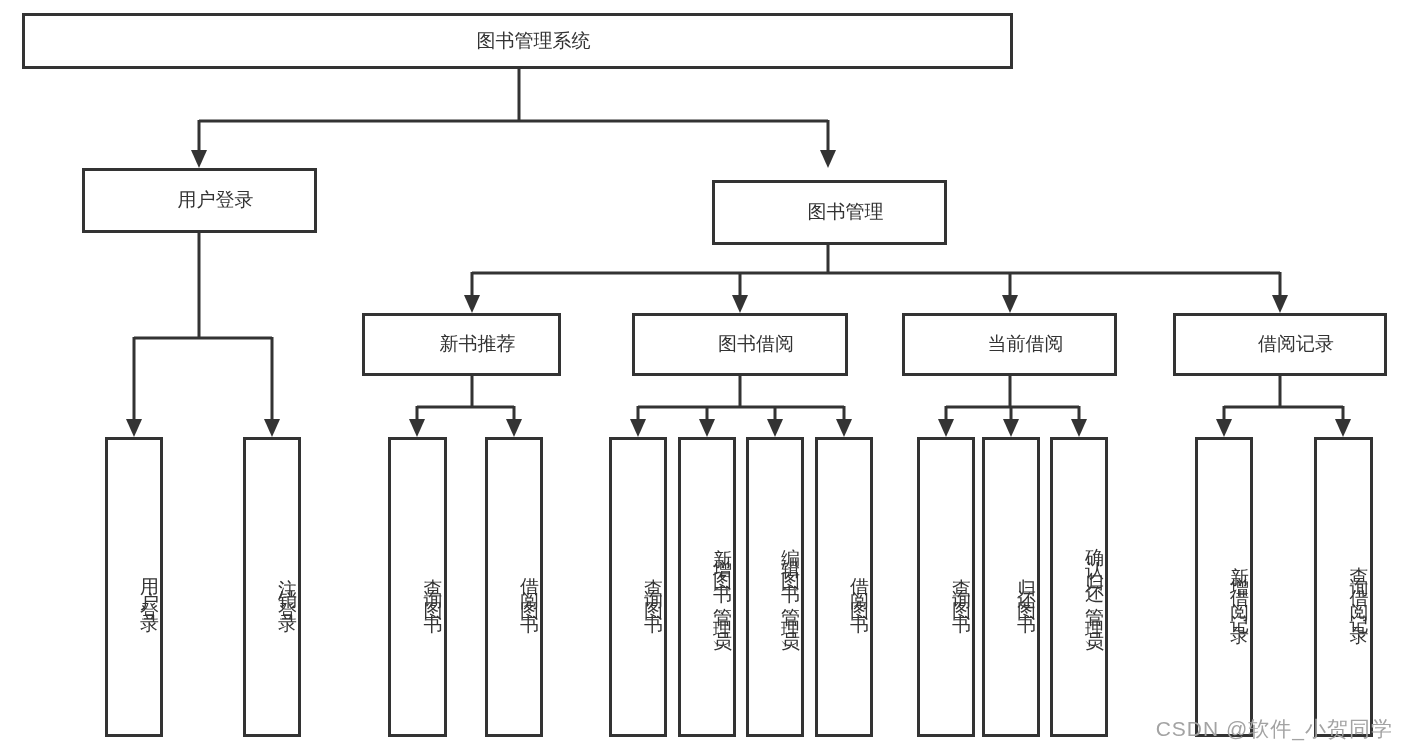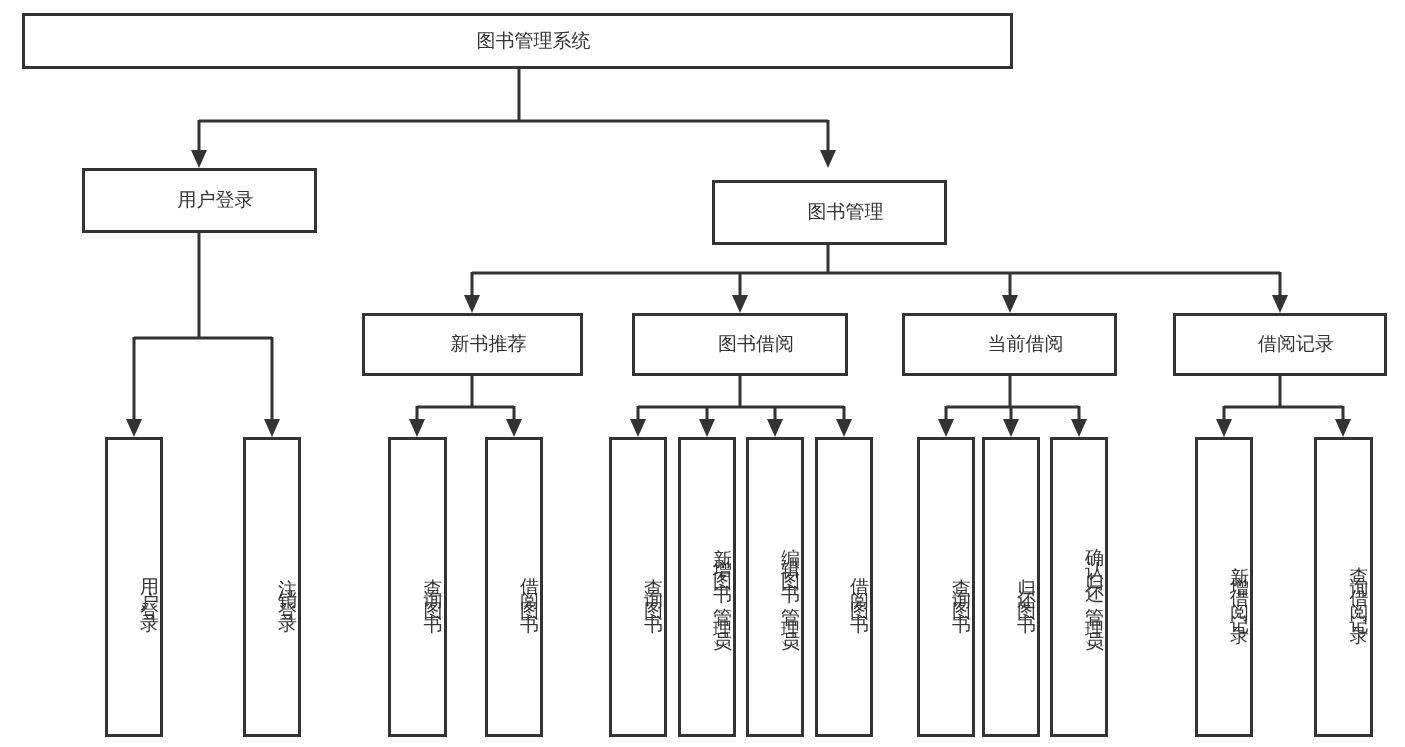--- a/index.html
+++ b/index.html
@@ -91,21 +91,21 @@
     <path d="M1280 376 V407 M1224 407 H1343 M1224 406 V421 M1343 406 V421"></path>
     <polygon points="1216,419 1232,419 1224,437"></polygon>
     <polygon points="1335,419 1351,419 1343,437"></polygon>
   </svg>
 
   <div class="box" style="left:22px;top:13px;width:991px;height:56px">图书管理系统</div>
 
   <div class="box" style="left:82px;top:168px;width:235px;height:65px">用户登录</div>
   <div class="box" style="left:712px;top:180px;width:235px;height:65px">图书管理</div>
 
-  <div class="box" style="left:362px;top:313px;width:221px;height:63px">新书推荐</div>
+  <div class="box" style="left:362px;top:313px;width:199px;height:63px">新书推荐</div>
   <div class="box" style="left:902px;top:313px;width:215px;height:63px">当前借阅</div>
   <div class="box" style="left:632px;top:313px;width:216px;height:63px">图书借阅</div>
   <div class="box" style="left:1173px;top:313px;width:214px;height:63px">借阅记录</div>
 
   <div class="box v" style="left:105px;top:437px;width:58px;height:300px">用户登录</div>
   <div class="box v" style="left:243px;top:437px;width:58px;height:300px">注销登录</div>
 
   <div class="box v" style="left:388px;top:437px;width:59px;height:300px">查询图书</div>
   <div class="box v" style="left:485px;top:437px;width:58px;height:300px">借阅图书</div>
 
@@ -114,13 +114,14 @@
   <div class="box v" style="left:746px;top:437px;width:58px;height:300px">编辑图书（管理员）</div>
   <div class="box v" style="left:815px;top:437px;width:58px;height:300px">借阅图书</div>
 
   <div class="box v" style="left:917px;top:437px;width:58px;height:300px">查询图书</div>
   <div class="box v" style="left:982px;top:437px;width:58px;height:300px">归还图书</div>
   <div class="box v" style="left:1050px;top:437px;width:58px;height:300px">确认归还（管理员）</div>
 
   <div class="box v" style="left:1195px;top:437px;width:58px;height:300px">新增借阅记录</div>
   <div class="box v" style="left:1314px;top:437px;width:59px;height:300px">查询借阅记录</div>
 
+  <div class="watermark">CSDN @软件_小贺同学</div>
 </div>
 
 </body></html>

